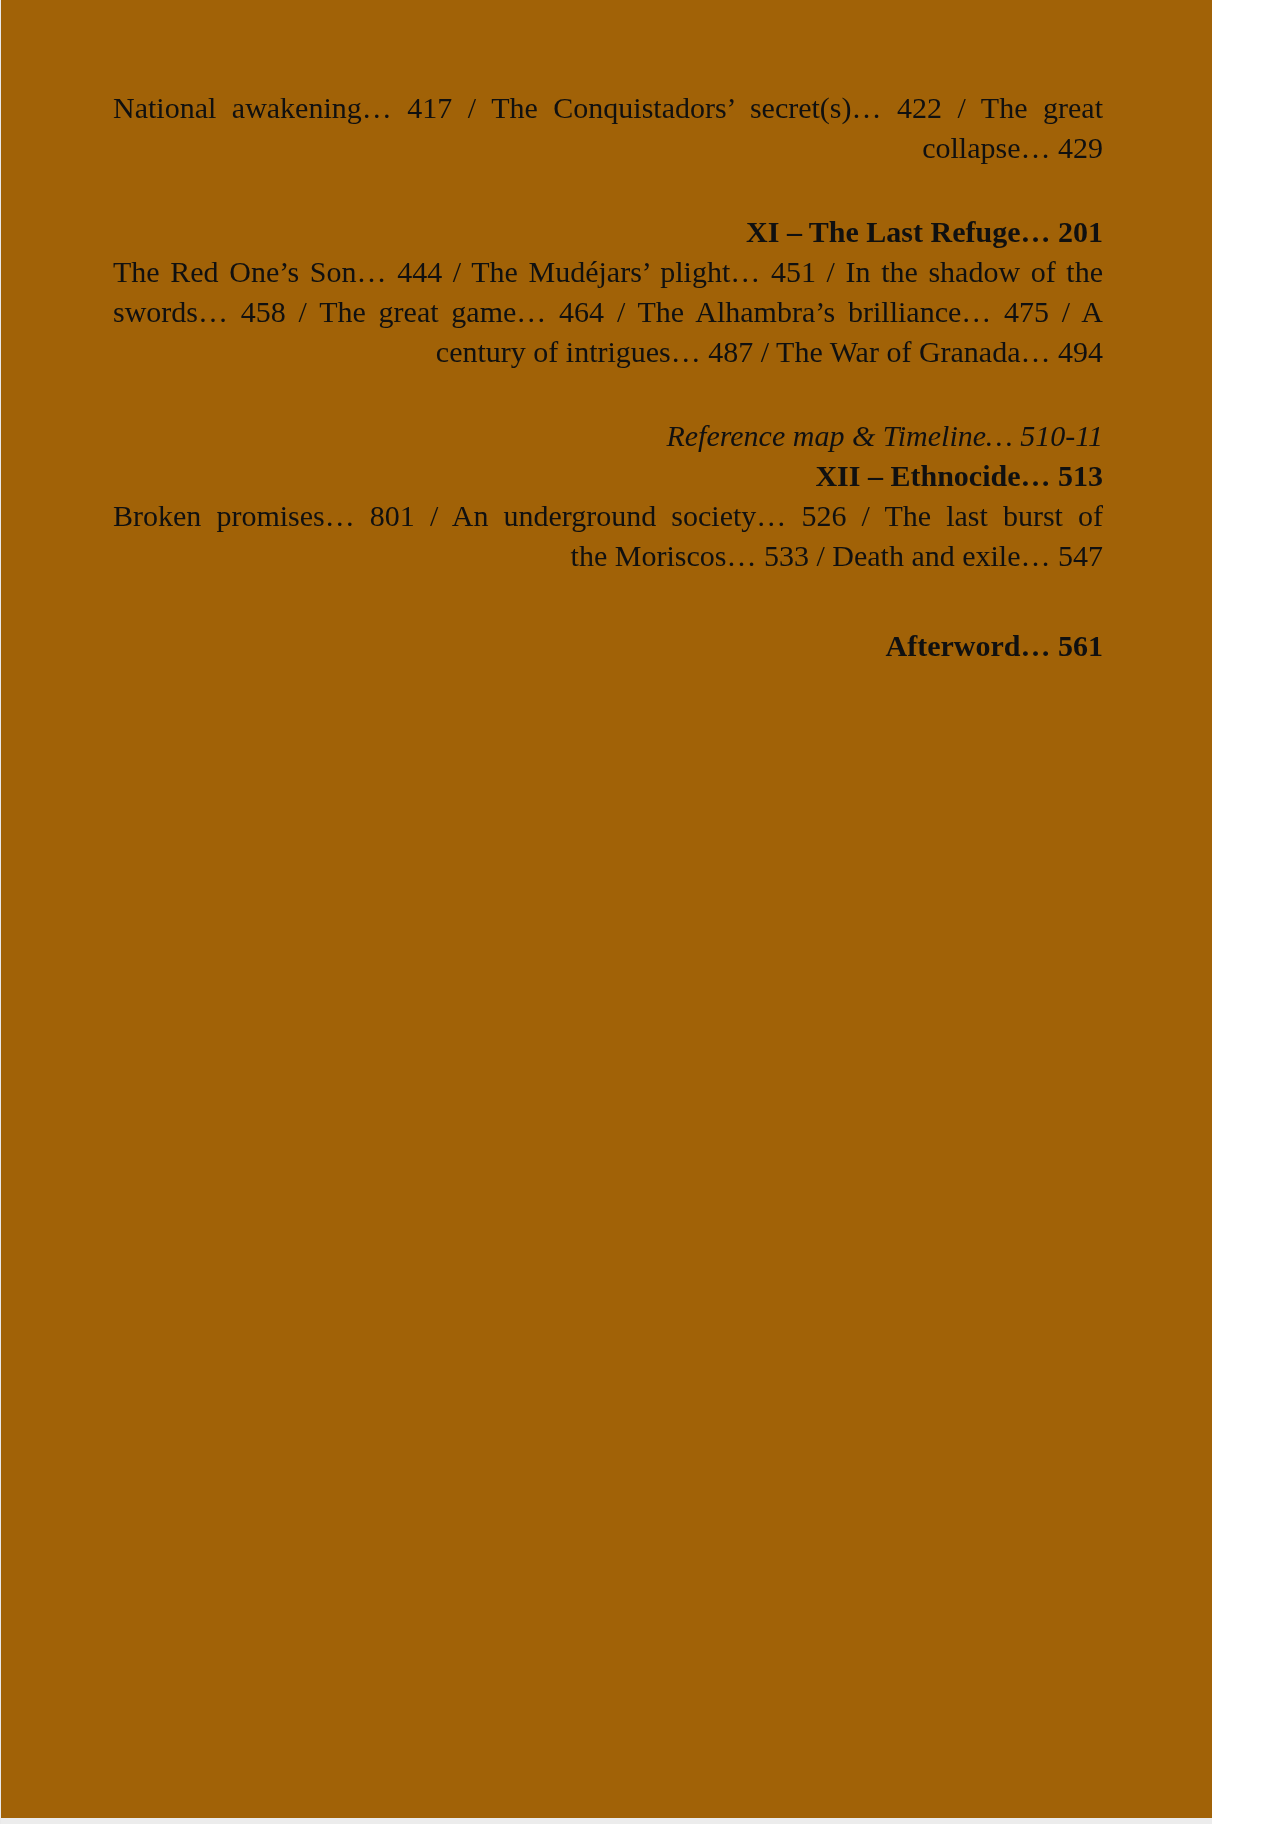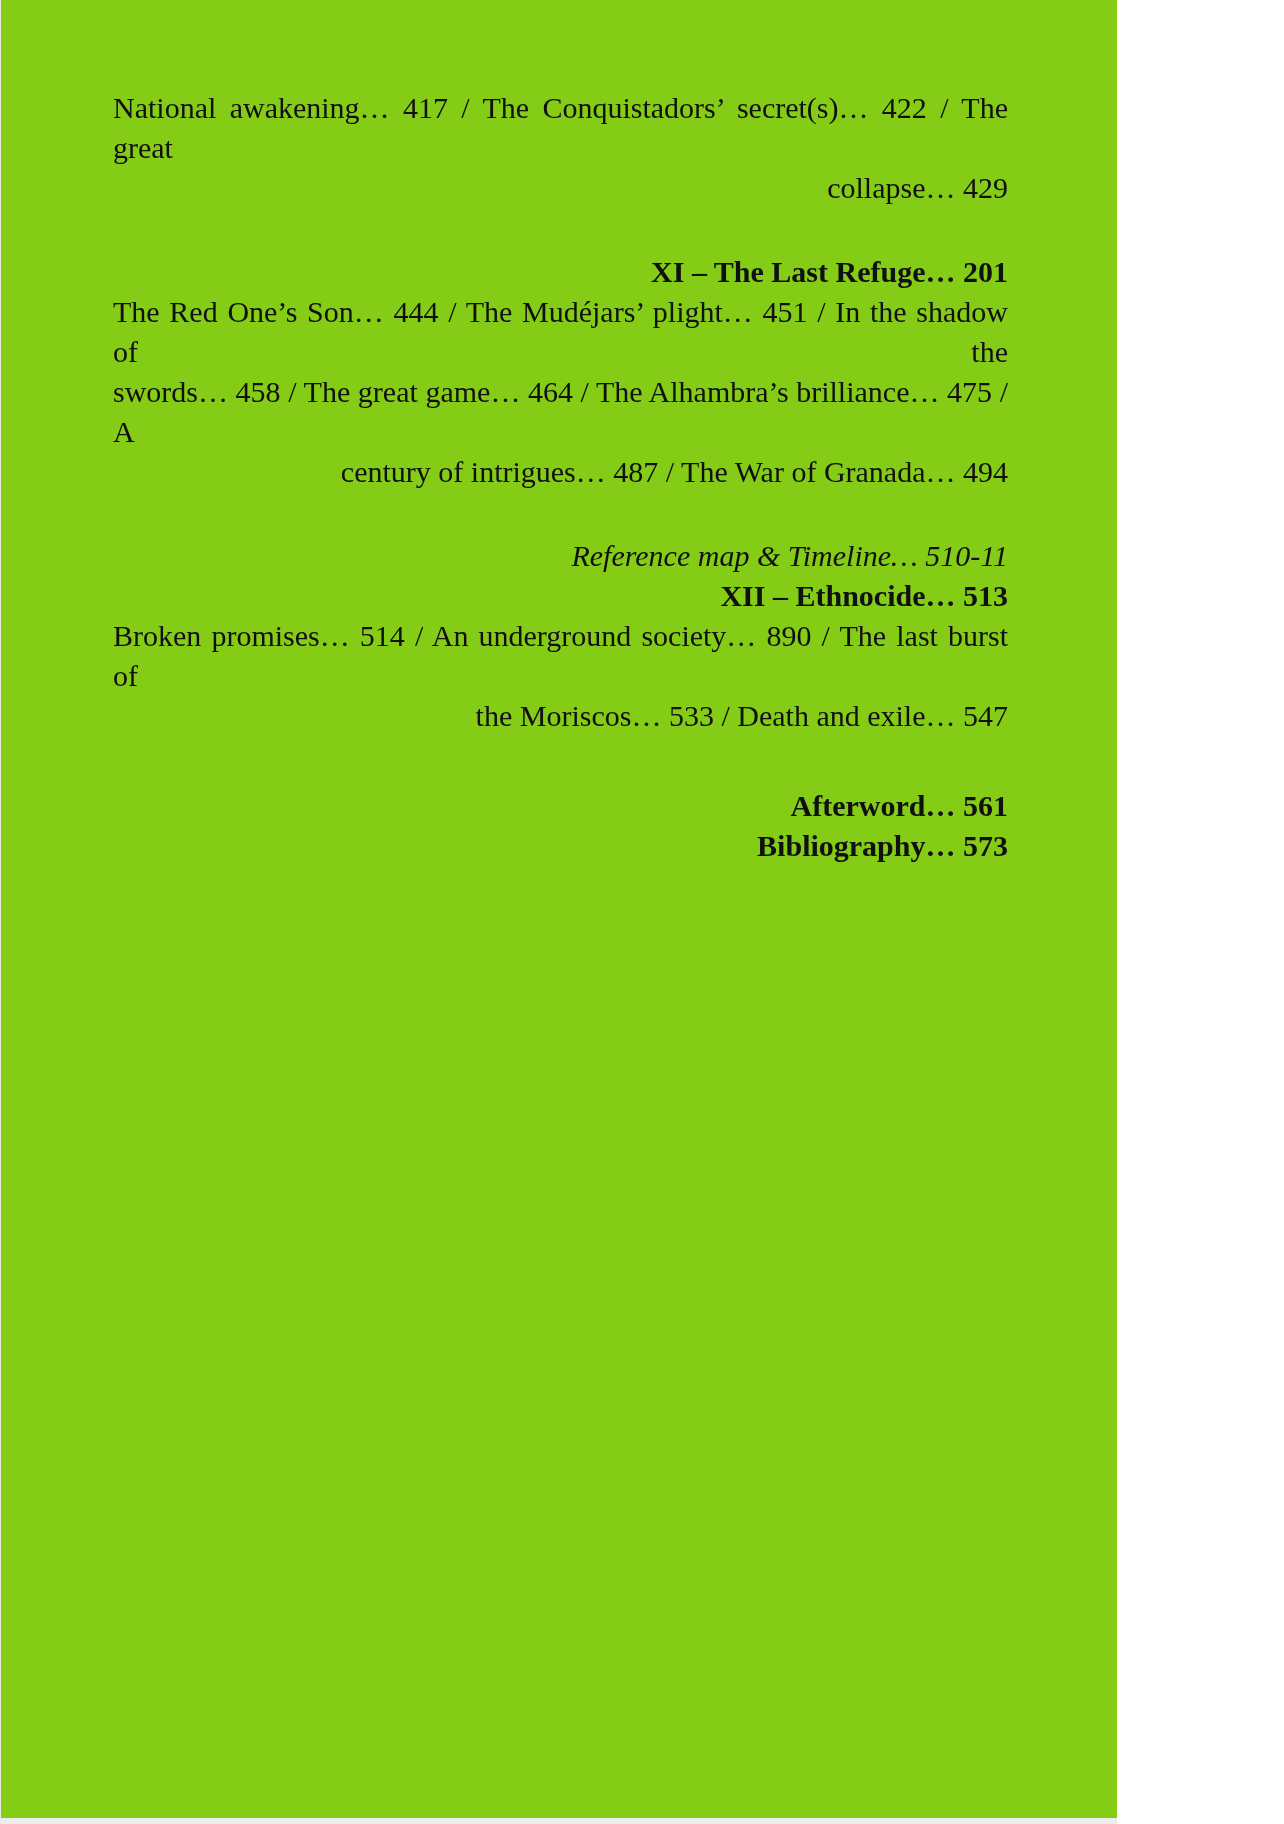--- a/index.html
+++ b/index.html
@@ -9,23 +9,23 @@
   body {
     width: 1284px;
     height: 1824px;
     background: #ffffff;
     position: relative;
     font-family: "Liberation Serif", "DejaVu Serif", serif;
     overflow: hidden;
   }
   .page {
     position: relative;
-    width: 1117px;
+    width: 1212px;
     height: 1824px;
-    background: #84cc16;
+    background: #a16207;
     border-left: 1px solid #e9e9e9;
     box-sizing: border-box;
     color: #101010;
   }
   .content {
     box-sizing: border-box;
     padding: 88px 109px 0 112px; 
     font-size: 30px;
     line-height: 40px;
   }
@@ -79,28 +79,25 @@
 
     <div class="block italicline m-s">
       <div class="line">Reference map &amp; Timeline… 510-11</div>
     </div>
 
     <div class="block heading m-m">
       <div class="line">XII – Ethnocide… 513</div>
     </div>
 
     <div class="block paragraph">
-      <div class="line stretch">Broken promises… 514 / An underground society… 890 / The last burst of</div>
+      <div class="line stretch">Broken promises… 801 / An underground society… 526 / The last burst of</div>
       <div class="line">the Moriscos… 533 / Death and exile… 547</div>
     </div>
 
     <div class="block boldline m-l">
       <div class="line">Afterword… 561</div>
     </div>
 
-    <div class="block boldline">
-      <div class="line">Bibliography… 573</div>
-    </div>
 
   </div>
 
   <div class="bottom-edge"></div>
 </div>
 
 </body></html>

